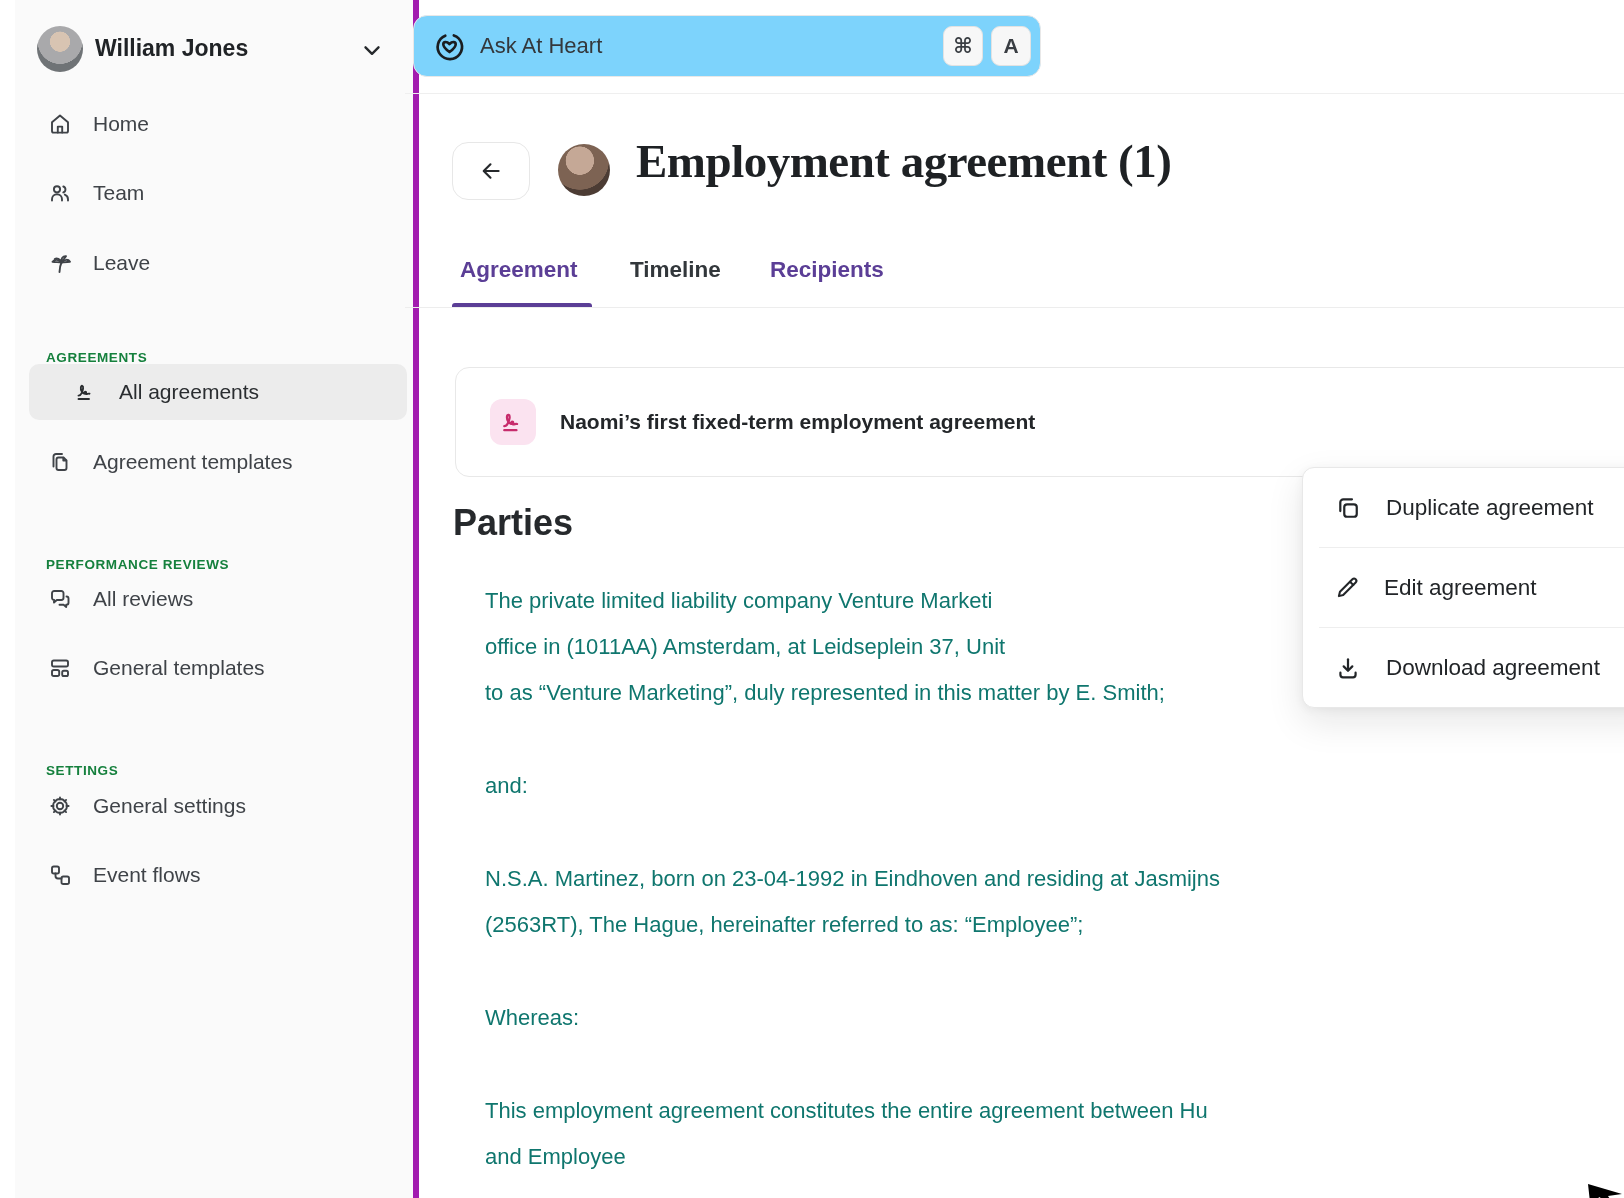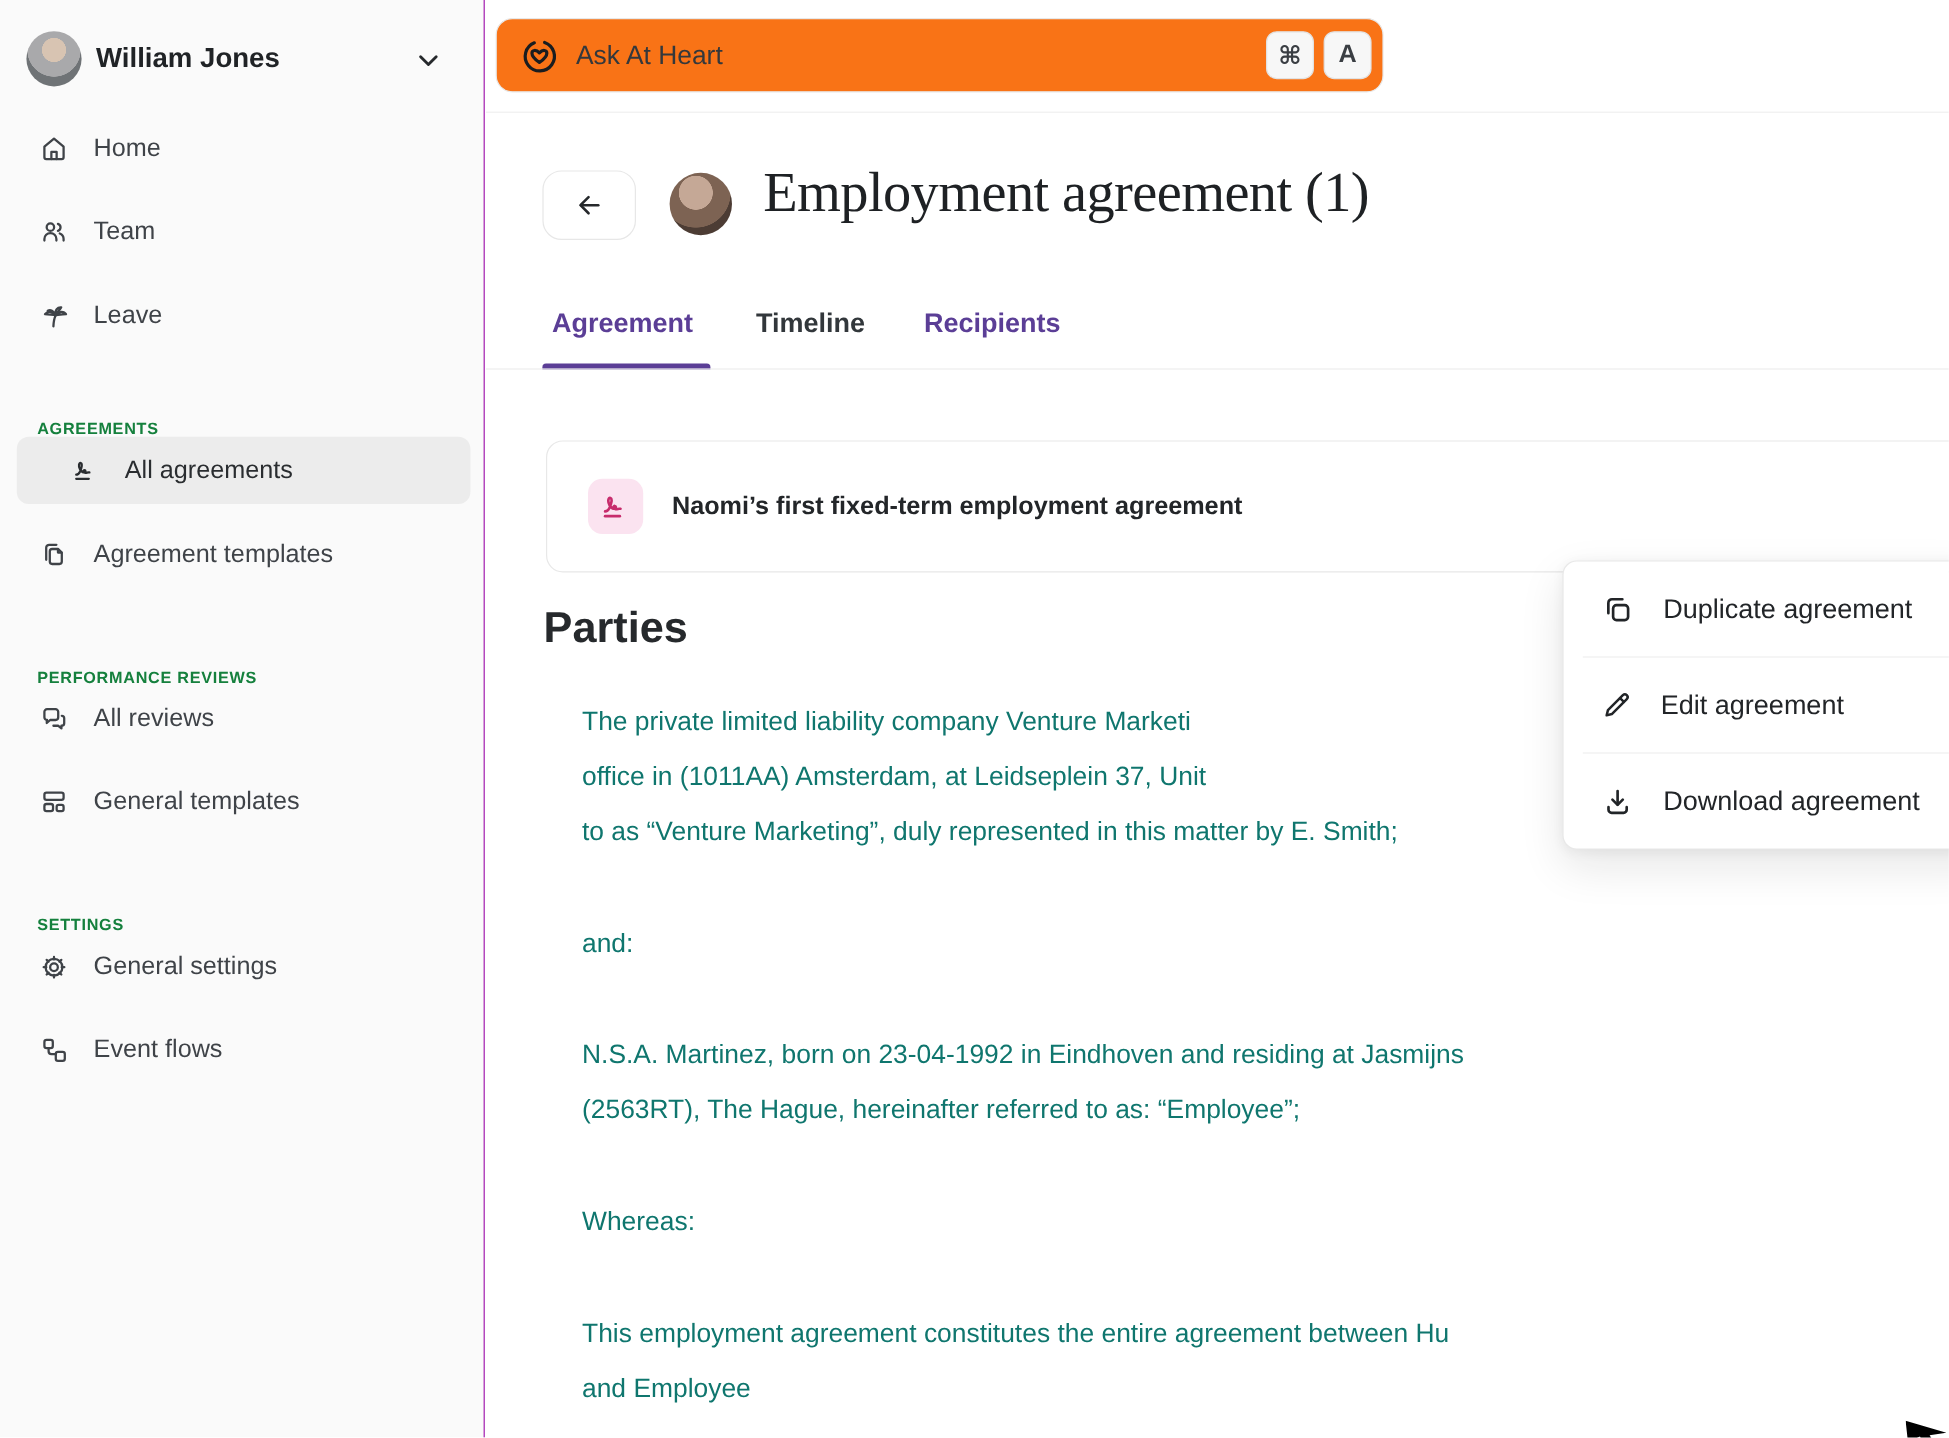--- a/index.html
+++ b/index.html
@@ -3,50 +3,50 @@
 <meta charset="utf-8">
 <style>
   html,body{margin:0;padding:0;}
   body{
     width:1624px;height:1198px;position:relative;overflow:hidden;
     background:#ffffff;font-family:"Liberation Sans","DejaVu Sans",sans-serif;
     color:#34383C;
   }
   svg{display:block;}
   
-  .sidebar{position:absolute;left:0;top:0;width:404px;height:1198px;
-    background:#FAFAFA;border-right:1px solid #a21caf;box-sizing:border-box;}
+  .sidebar{position:absolute;left:15px;top:0;width:404px;height:1198px;
+    background:#FAFAFA;border-right:6px solid #a21caf;box-sizing:border-box;}
   .user-row{position:absolute;left:0;top:24px;width:404px;height:52px;cursor:pointer;}
   .user-avatar{position:absolute;left:22px;top:2px;width:46px;height:46px;border-radius:50%;
     background:radial-gradient(circle at 50% 34%,#d8c4b2 0 26%,#a9a9ab 27% 58%,#6f7376 59%);}
   .user-name{position:absolute;left:80px;top:11px;font-size:23px;font-weight:700;color:#202326;}
   .user-chevron{position:absolute;left:344px;top:13px;}
   .nav-item{position:absolute;left:14px;width:378px;height:56px;border-radius:10px;
     display:flex;align-items:center;gap:21px;padding-left:19px;box-sizing:border-box;
     font-size:21px;color:#3F4348;cursor:pointer;}
   .nav-item.active{background:#ECECEC;font-weight:500;color:#2A2D30;padding-left:45px;}
   .section-label{position:absolute;left:31px;font-size:13.5px;font-weight:700;
     letter-spacing:.6px;color:#15803d;margin-top:24px;}
   
-  .searchbar{position:absolute;left:413px;top:15px;width:740px;height:62px;background:#f97316;
+  .searchbar{position:absolute;left:413px;top:15px;width:628px;height:62px;background:#7dd3fc;
     border:1px solid #E8E8E8;border-radius:14px;box-sizing:border-box;
     display:flex;align-items:center;cursor:text;}
   .search-logo{margin-left:20px;}
   .search-text{margin-left:15px;font-size:22px;color:#34383C;}
   .key-group{margin-left:auto;margin-right:9px;display:flex;gap:8px;}
   .key{width:38px;height:38px;background:#F7F7F7;border:1.5px solid #E2E2E2;border-radius:9px;
     display:flex;align-items:center;justify-content:center;font-size:21px;font-weight:600;color:#3A3E43;}
   
   .main-topline{position:absolute;left:405px;top:93px;right:0;height:1px;background:#EFEFEF;}
   .back-btn{position:absolute;left:452px;top:142px;width:76px;height:56px;background:#fff;
     border:1px solid #E7E7E7;border-radius:16px;display:flex;align-items:center;justify-content:center;cursor:pointer;}
   .doc-avatar{position:absolute;left:558px;top:144px;width:52px;height:52px;border-radius:50%;
     background:radial-gradient(circle at 42% 32%,#c5a896 0 30%,#7d6353 31% 62%,#4c3c34 63%);}
   .page-title{position:absolute;left:636px;top:134px;font-family:"Liberation Serif","DejaVu Serif",serif;
-    font-size:47px;font-weight:400;color:#1E2124;letter-spacing:-.5px;}
+    font-size:47px;font-weight:700;color:#1E2124;letter-spacing:-.5px;}
   .tab{position:absolute;top:257px;font-size:22.5px;font-weight:600;cursor:pointer;}
   .tab-agreement{left:460px;color:#5B3E96;}
   .tab-timeline{left:630px;color:#32373B;}
   .tab-recipients{left:770px;color:#5B3E96;}
   .tab-underline{position:absolute;left:452px;top:303px;width:140px;height:5px;
     background:#5B3E96;border-radius:3px 3px 0 0;}
   .tabs-divider{position:absolute;left:405px;top:307px;right:0;height:1px;background:#EDEDED;}
   
   .agreement-card{position:absolute;left:455px;top:367px;right:-40px;height:110px;background:#fff;
     border:1px solid #E8E8E8;border-radius:14px;box-sizing:border-box;

